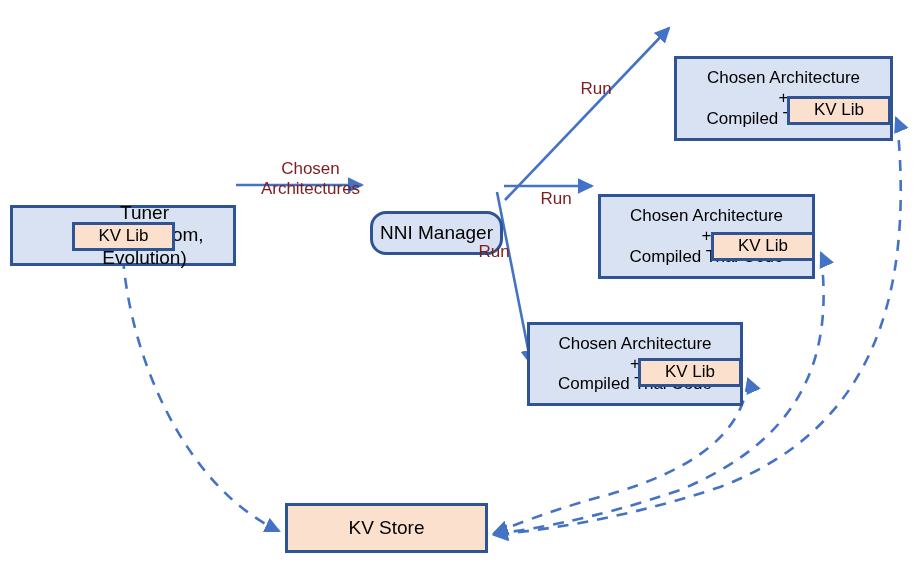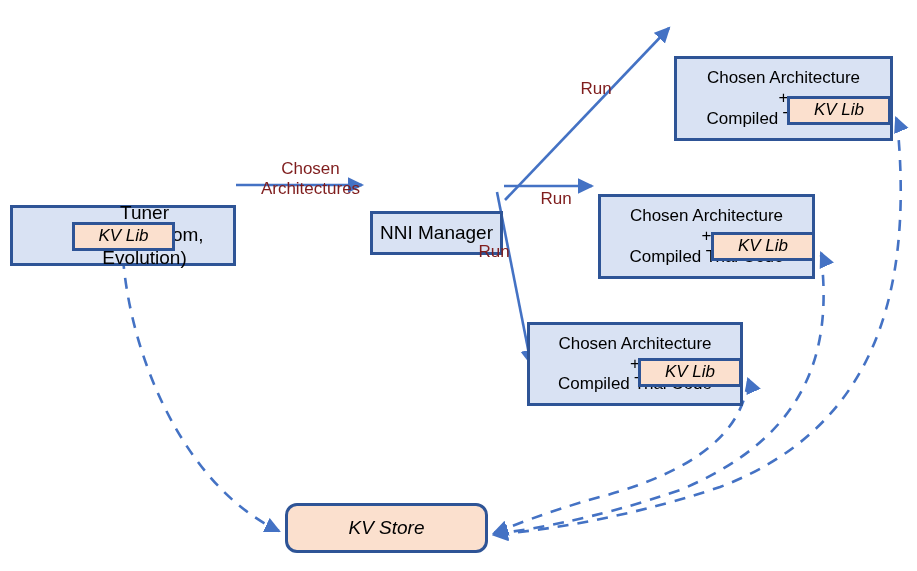--- a/index.html
+++ b/index.html
@@ -21,21 +21,21 @@
     border: 3px solid #2E5496;
     display: flex;
     align-items: center;
     justify-content: center;
     text-align: center;
     color: #000000;
     line-height: 1.18;
     white-space: pre-line;
   }
   .node.blue { background: #D9E2F3; margin-top: 48px; }
-  .node.peach { background: #FBE0CE; font-style: italic; }
+  .node.peach { background: #FBE0CE; }
   .lbl {
     position: absolute;
     color: #7f1d1d;
     text-align: center;
     line-height: 1.15;
     white-space: pre-line;
   }
   svg.edges {
     position: absolute;
     left: 0; top: 0;
@@ -92,41 +92,41 @@
       <path d="M897,120 C915,300 870,430 720,487 C610,524 520,532 494,535" stroke="#4472C4" stroke-width="2.6" fill="none" stroke-dasharray="11 9" marker-end="url(#ah)"></path>
       <path d="M901,130 L896,118" stroke="#4472C4" stroke-width="2.6" fill="none" marker-end="url(#ah)"></path>
     </g>
   </svg>
 
   <div class="node blue" style="left:10px; top:157px; width:226px; height:61px; font-size:19px;padding-left:43px;">Tuner
 (RL, Random, Evolution)</div>
 
   <div class="node peach" style="left:72px; top:222px; width:103px; height:29px; font-size:17px;">KV Lib</div>
 
-  <div class="node blue" style="left:370px; top:163px; width:133px; height:44px; font-size:19px;">NNI Manager</div>
+  <div class="node blue" style="left:370px; top:163px; width:133px; height:44px; font-size:19px;border-radius:16px;">NNI Manager</div>
 
   <div class="node blue" style="left:674px; top:8px; width:219px; height:85px; font-size:17px;">Chosen Architecture
 +
 Compiled Trial Code</div>
 
   <div class="node peach" style="left:787px; top:96px; width:104px; height:29px; font-size:17px;">KV Lib</div>
 
   <div class="node blue" style="left:598px; top:146px; width:217px; height:85px; font-size:17px;">Chosen Architecture
 +
 Compiled Trial Code</div>
 
   <div class="node peach" style="left:711px; top:232px; width:104px; height:29px; font-size:17px;">KV Lib</div>
 
   <div class="node blue" style="left:527px; top:274px; width:216px; height:84px; font-size:17px;">Chosen Architecture
 +
 Compiled Trial Code</div>
 
   <div class="node peach" style="left:638px; top:358px; width:104px; height:29px; font-size:17px;">KV Lib</div>
 
-  <div class="node peach" style="left:285px; top:503px; width:203px; height:50px; font-size:19px;border-radius:12px;">KV Store</div>
+  <div class="node peach" style="left:285px; top:503px; width:203px; height:50px; font-size:19px;">KV Store</div>
 
   <div class="lbl" style="left:253px; top:136px; width:115px; font-size:17px;margin-top:23px;">Chosen
 Architectures</div>
 
   <div class="lbl" style="left:576px; top:79px; width:40px; font-size:17px;">Run</div>
 
   <div class="lbl" style="left:536px; top:189px; width:40px; font-size:17px;">Run</div>
 
   <div class="lbl" style="left:474px; top:242px; width:40px; font-size:17px;">Run</div>
 

